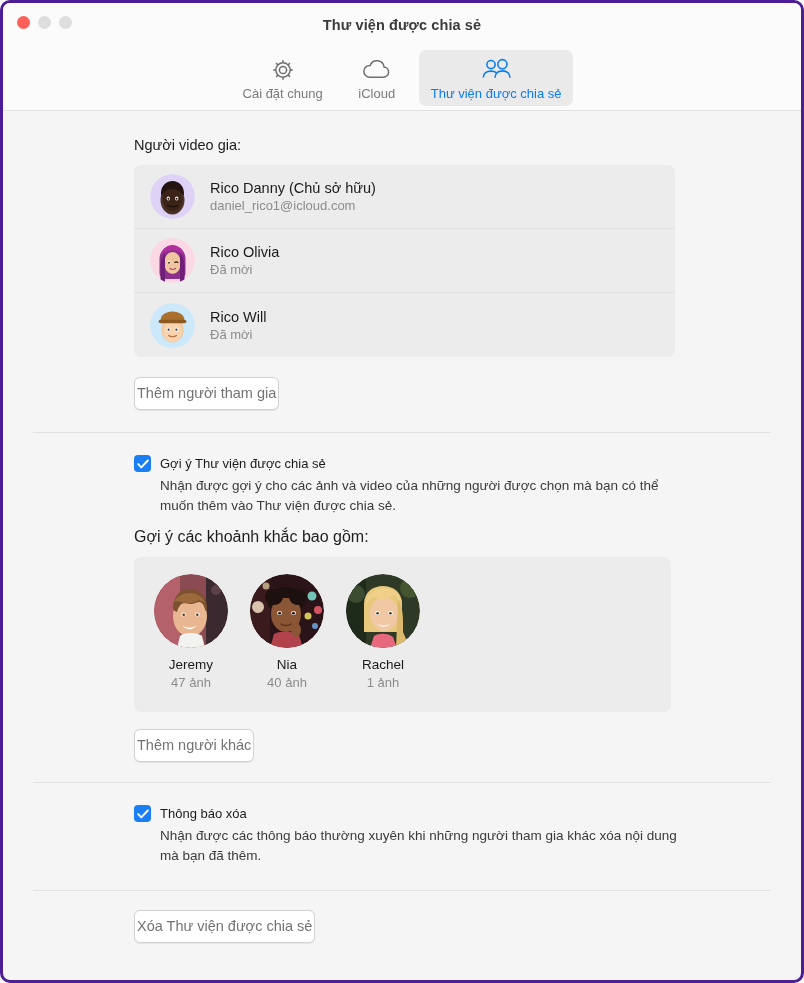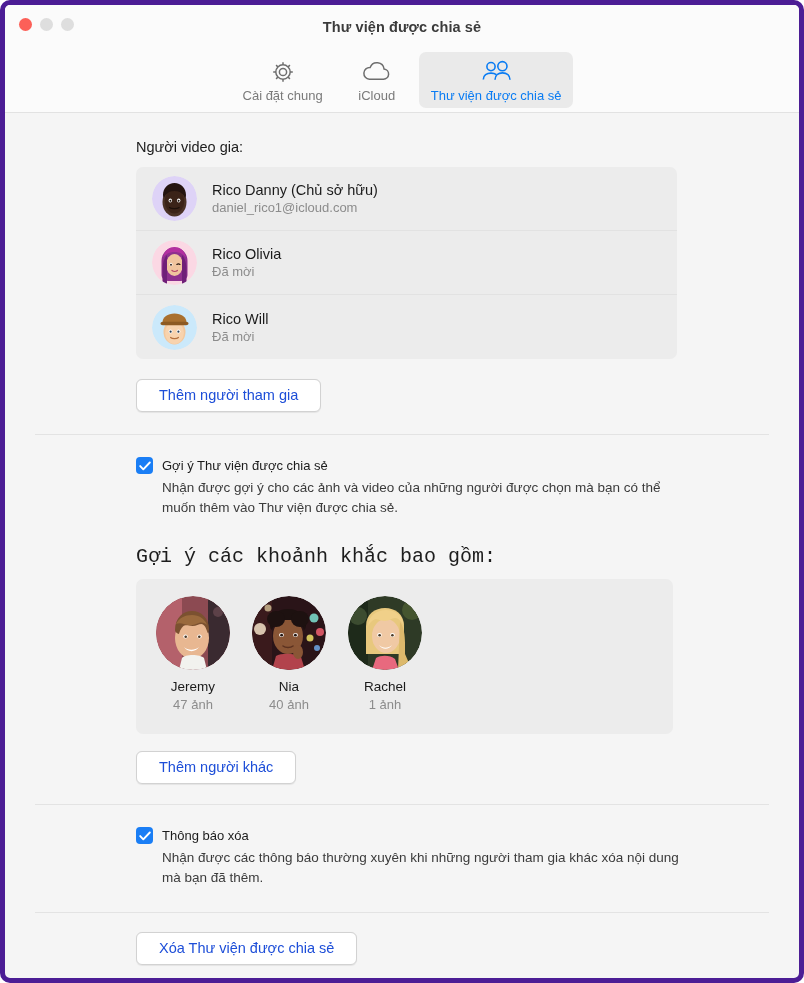--- a/index.html
+++ b/index.html
@@ -10,21 +10,21 @@
     background: #ffffff;
     font-family: "Liberation Sans", sans-serif;
     -webkit-font-smoothing: antialiased;
   }
 
   .window {
     position: relative;
     width: 804px;
     height: 983px;
     background: #f5f5f5;
-    border: 5px solid #4c1d95;
+    border: 3px solid #4c1d95;
     border-radius: 10px;
     overflow: hidden;
   }
 
   
   .titlebar {
     position: relative;
     height: 44px;
     background: #fbfbfb;
     display: flex;
@@ -135,22 +135,22 @@
   .row-title { font-size: 14.5px; color: #1b1b1b; }
   .row-sub   { font-size: 13px; color: #8c8c8c; }
 
   
   .btn {
     display: inline-block;
     background: #ffffff;
     border: 1px solid #d2d2d2;
     border-radius: 6px;
     font-size: 14.5px;
-    color: #1d4ed8;
-    padding: 6px 22px 7px;
+    color: #737373;
+    padding: 6px 2px 7px;
     box-shadow: 0 0.5px 1px rgba(0,0,0,0.07);
     font-family: "Liberation Sans", sans-serif;
     cursor: default;
     line-height: 1.25;
   }
   .btn-wrap { margin-left: 101px; }
   .btn-add-participant { margin-top: 20px; }
   .btn-add-other { margin-top: 17px; }
   .btn-delete-library { margin-top: 19px; }
 
@@ -189,25 +189,24 @@
   .check-desc {
     font-size: 13.5px;
     color: #3b3b3b;
     line-height: 1.45;
     margin-top: 4px;
     margin-left: 26px;
     max-width: 525px;
   }
 
   .suggest-label {
-    font-size: 20px;
+    font-size: 16px;
     color: #1d1d1d;
     margin-left: 101px;
-    margin-top: 28px;
-    font-family: Liberation Mono, monospace;
+    margin-top: 13px;
   }
 
   
   .people-box {
     margin: 11px 0 0 101px;
     width: 537px;
     height: 155px;
     background: #ececec;
     border-radius: 7px;
     display: flex;

